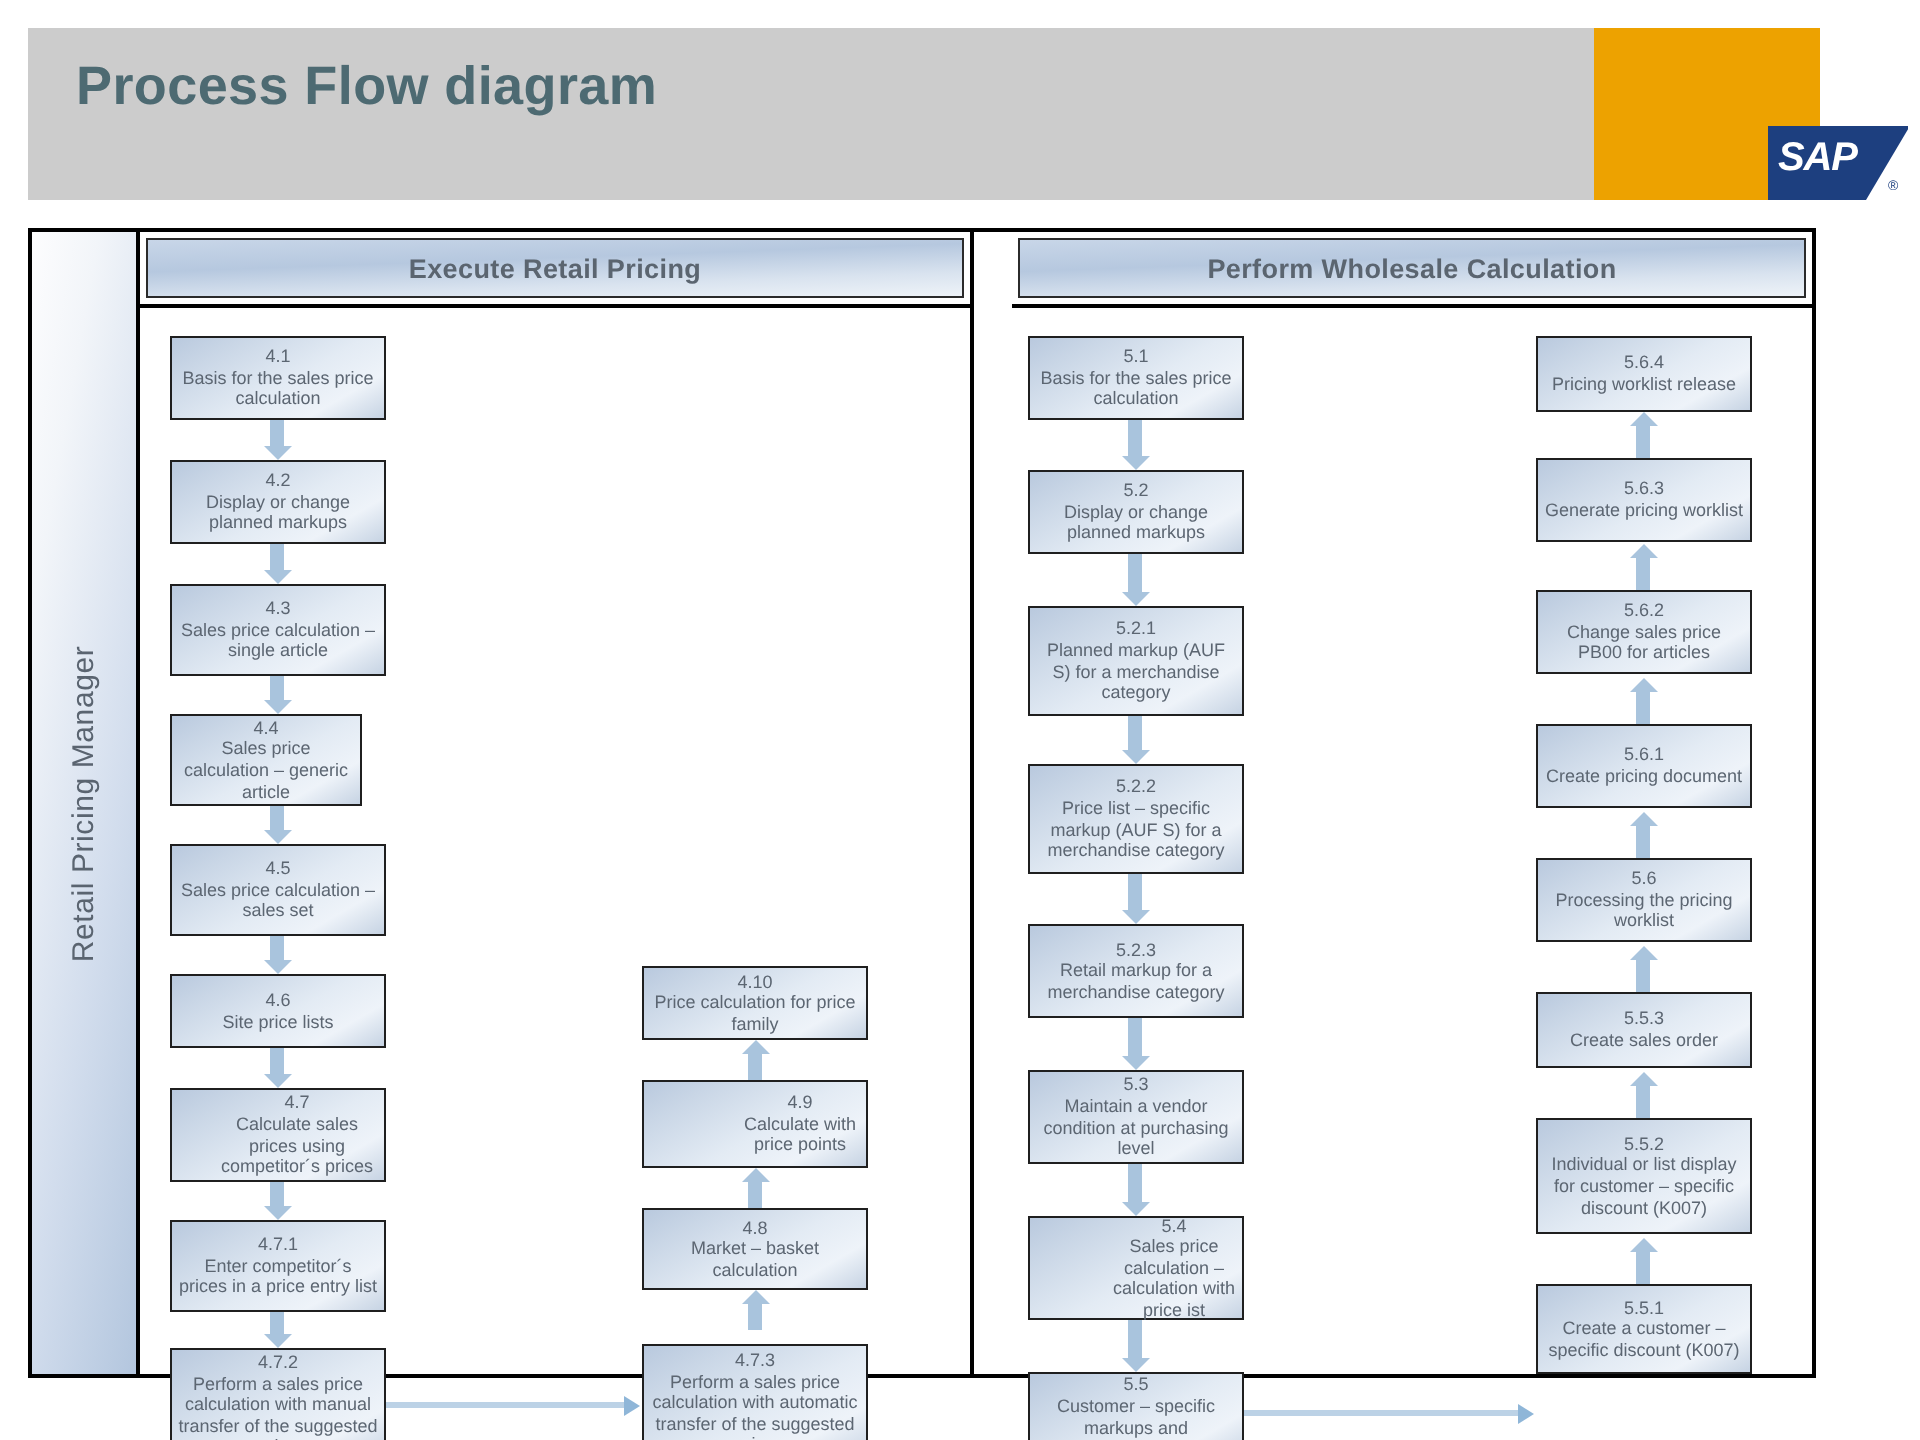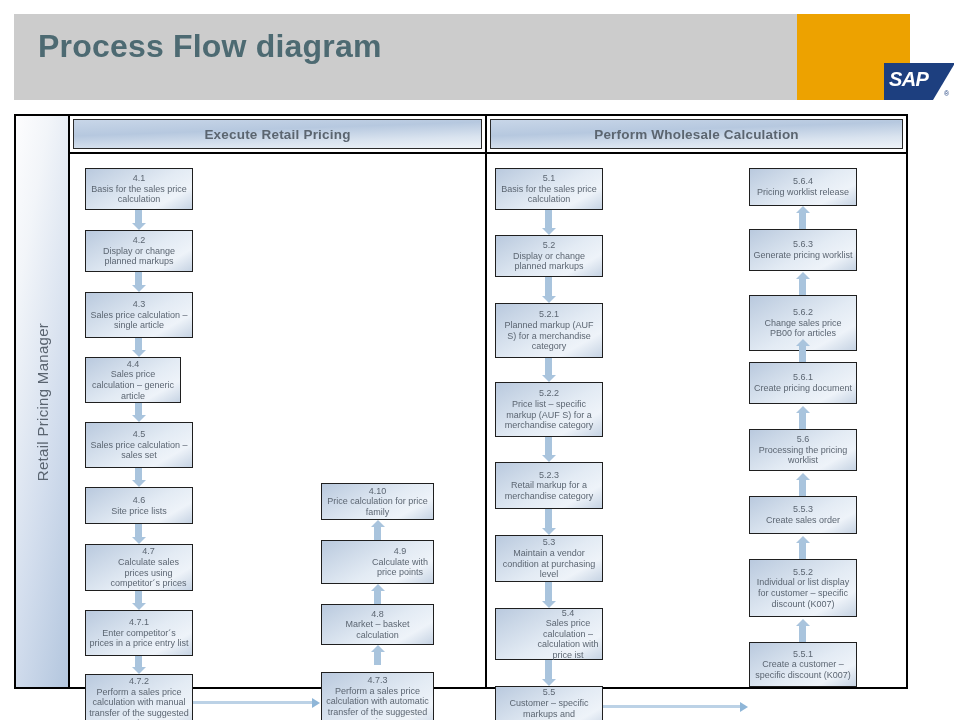--- a/index.html
+++ b/index.html
@@ -10,21 +10,21 @@
     position:relative;
   }
 
   
   #header-band{
     position:absolute;left:14px;top:14px;width:876px;height:86px;
     background:#cccccc;
   }
   #page-title{
     position:absolute;left:38px;top:28px;
-    font-size:32px;font-weight:bold;color:#4d6a72;
+    font-size:27px;font-weight:bold;color:#4d6a72;
     letter-spacing:.2px;white-space:nowrap;
   }
   #sap-logo-block{
     position:absolute;left:797px;top:14px;width:113px;height:86px;
     background:#eda200;
   }
   #sap-logo-badge{
     position:absolute;left:884px;top:63px;width:70px;height:37px;
     background:#1d3f7f;
     overflow:hidden;
@@ -64,20 +64,21 @@
     transform:translate(-50%,-50%) rotate(-90deg);
     transform-origin:center center;
     white-space:nowrap;
     font-size:15px;color:#5a6470;letter-spacing:.3px;
   }
 
   
   #lanes{
     position:absolute;left:54px;top:0;right:0;bottom:0;
     display:flex;
+    gap:19px;
   }
   .lane{position:relative;height:100%;box-sizing:border-box;}
   .lane.first{width:417px;border-right:2px solid #000000;}
   .lane.second{flex:1;}
 
   .lane-header{
     position:absolute;left:3px;right:3px;top:3px;height:30px;
     box-sizing:border-box;
     border:1px solid #2b2b2b;
     background:linear-gradient(178deg,#c8d6e8 0%,#b6c8df 38%,#d9e3ef 72%,#eef3f8 100%);
@@ -297,21 +298,21 @@
           <span class="plabel">Pricing worklist release</span>
         </div>
         <div class="arrow-v up" style="left:312px;top:59px;height:16px;"></div>
 
         <div class="pbox" style="left:262px;top:75px;width:108px;height:42px;">
           <span class="pnum">5.6.3</span>
           <span class="plabel">Generate pricing worklist</span>
         </div>
         <div class="arrow-v up" style="left:312px;top:125px;height:16px;"></div>
 
-        <div class="pbox" style="left:262px;top:141px;width:108px;height:56px;">
+        <div class="pbox" style="left:262px;top:141px;width:108px;height:42px;">
           <span class="pnum">5.6.2</span>
           <span class="plabel">Change sales price PB00 for articles</span>
         </div>
         <div class="arrow-v up" style="left:312px;top:192px;height:16px;"></div>
 
         <div class="pbox" style="left:262px;top:208px;width:108px;height:42px;">
           <span class="pnum">5.6.1</span>
           <span class="plabel">Create pricing document</span>
         </div>
         <div class="arrow-v up" style="left:312px;top:259px;height:16px;"></div>

